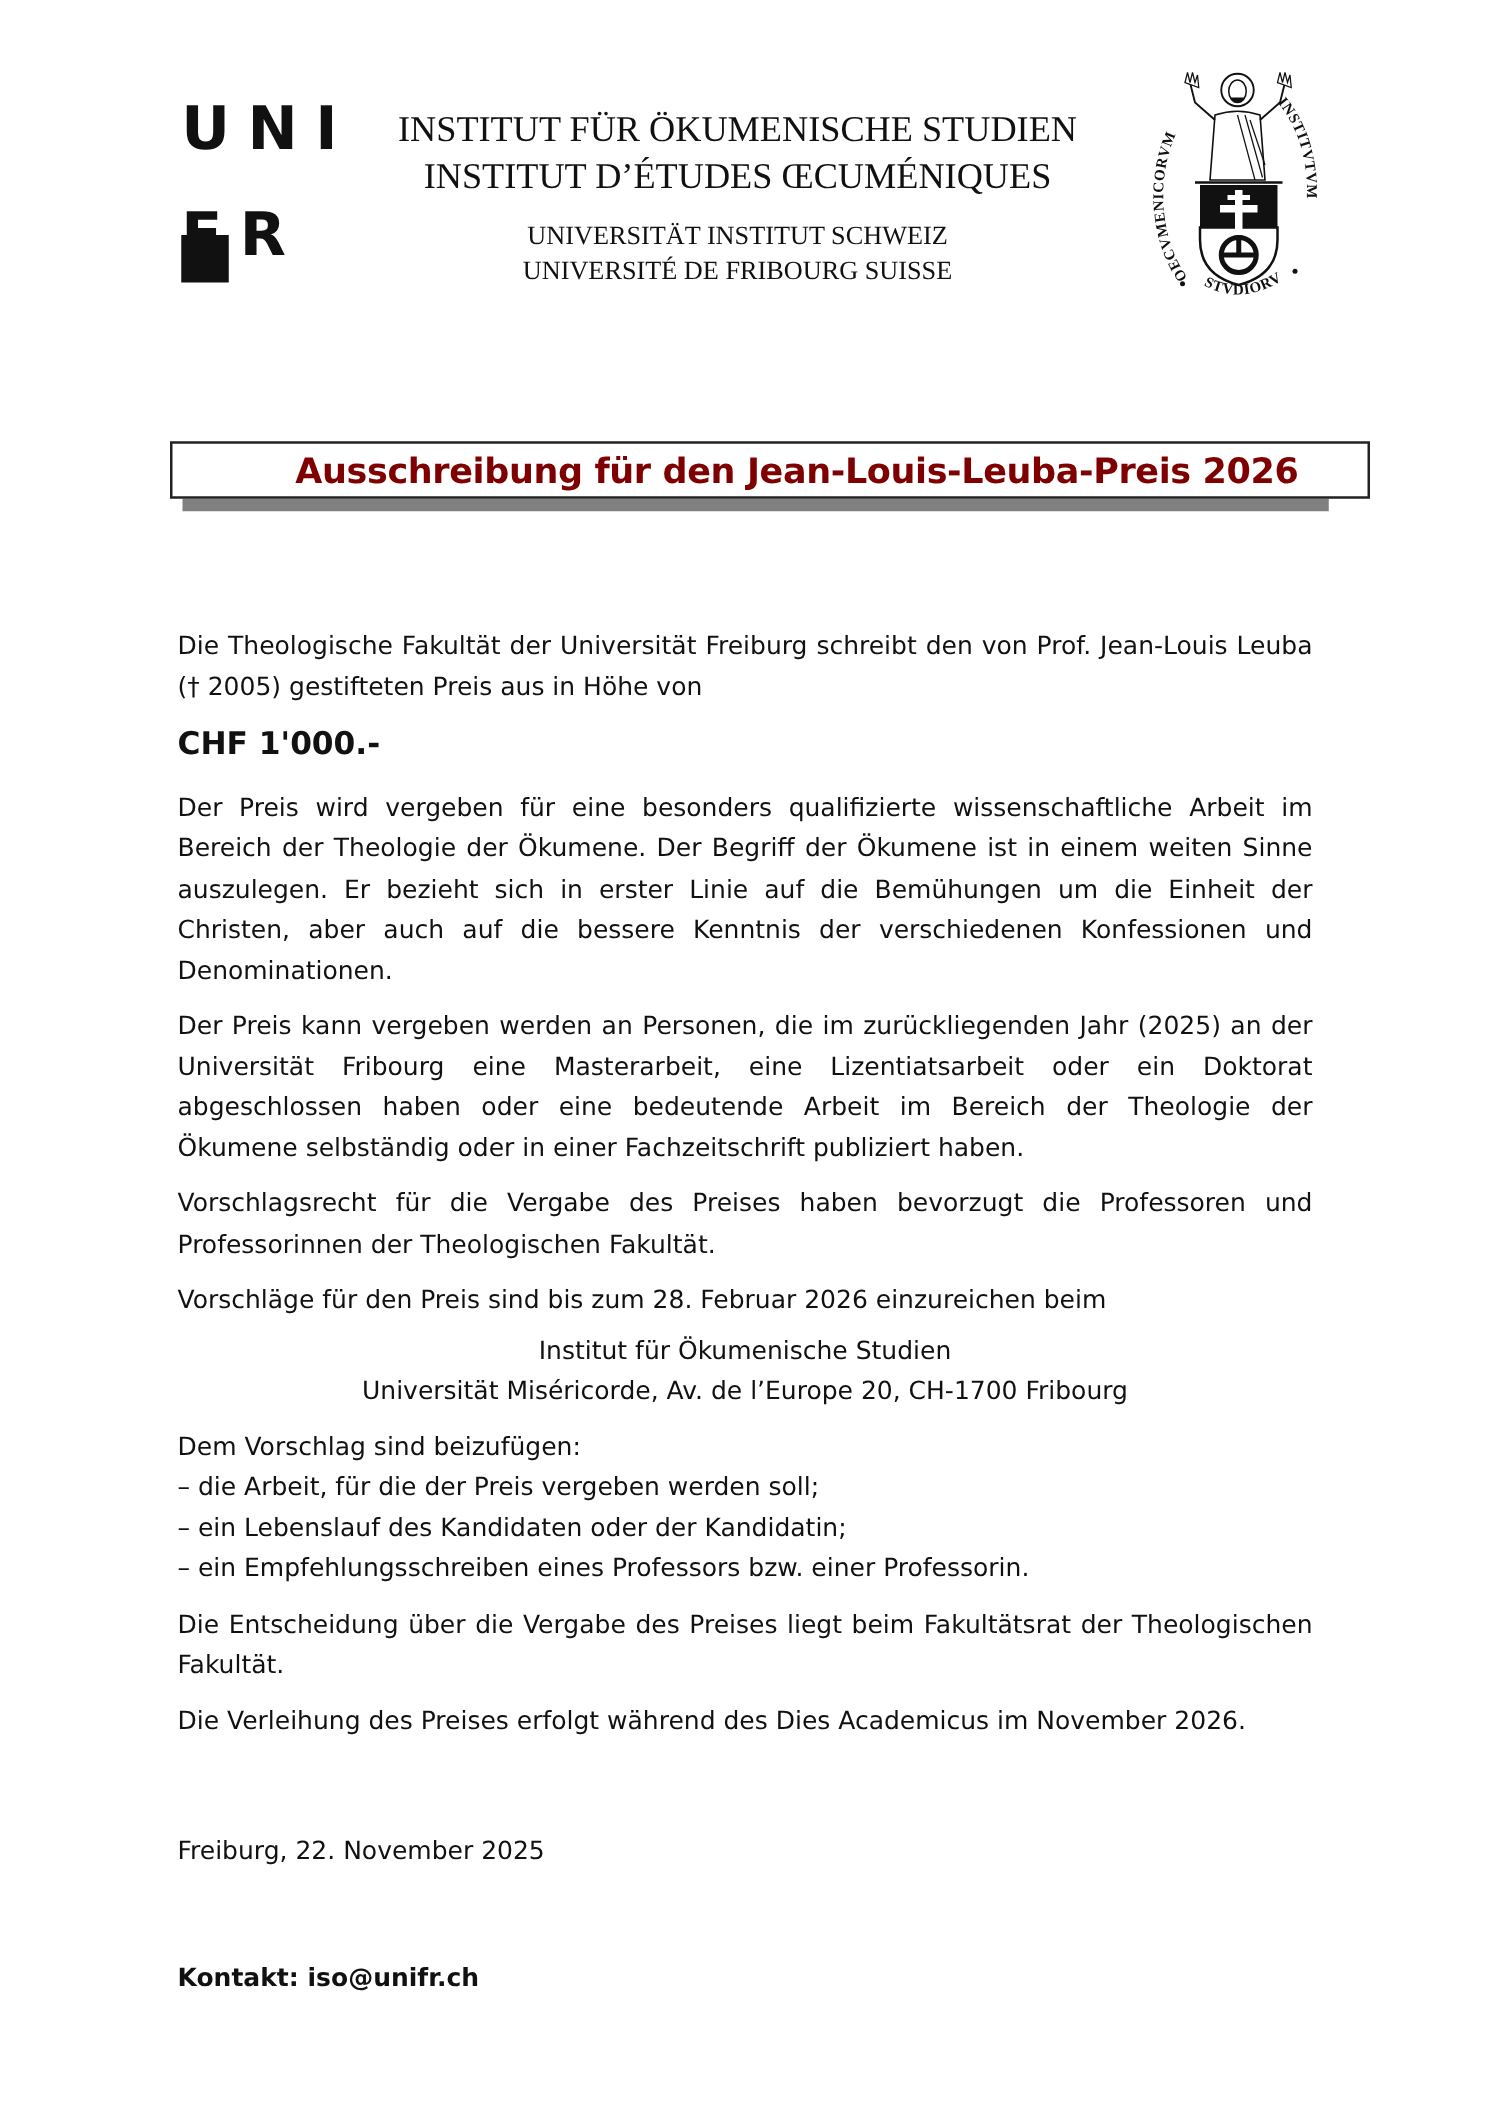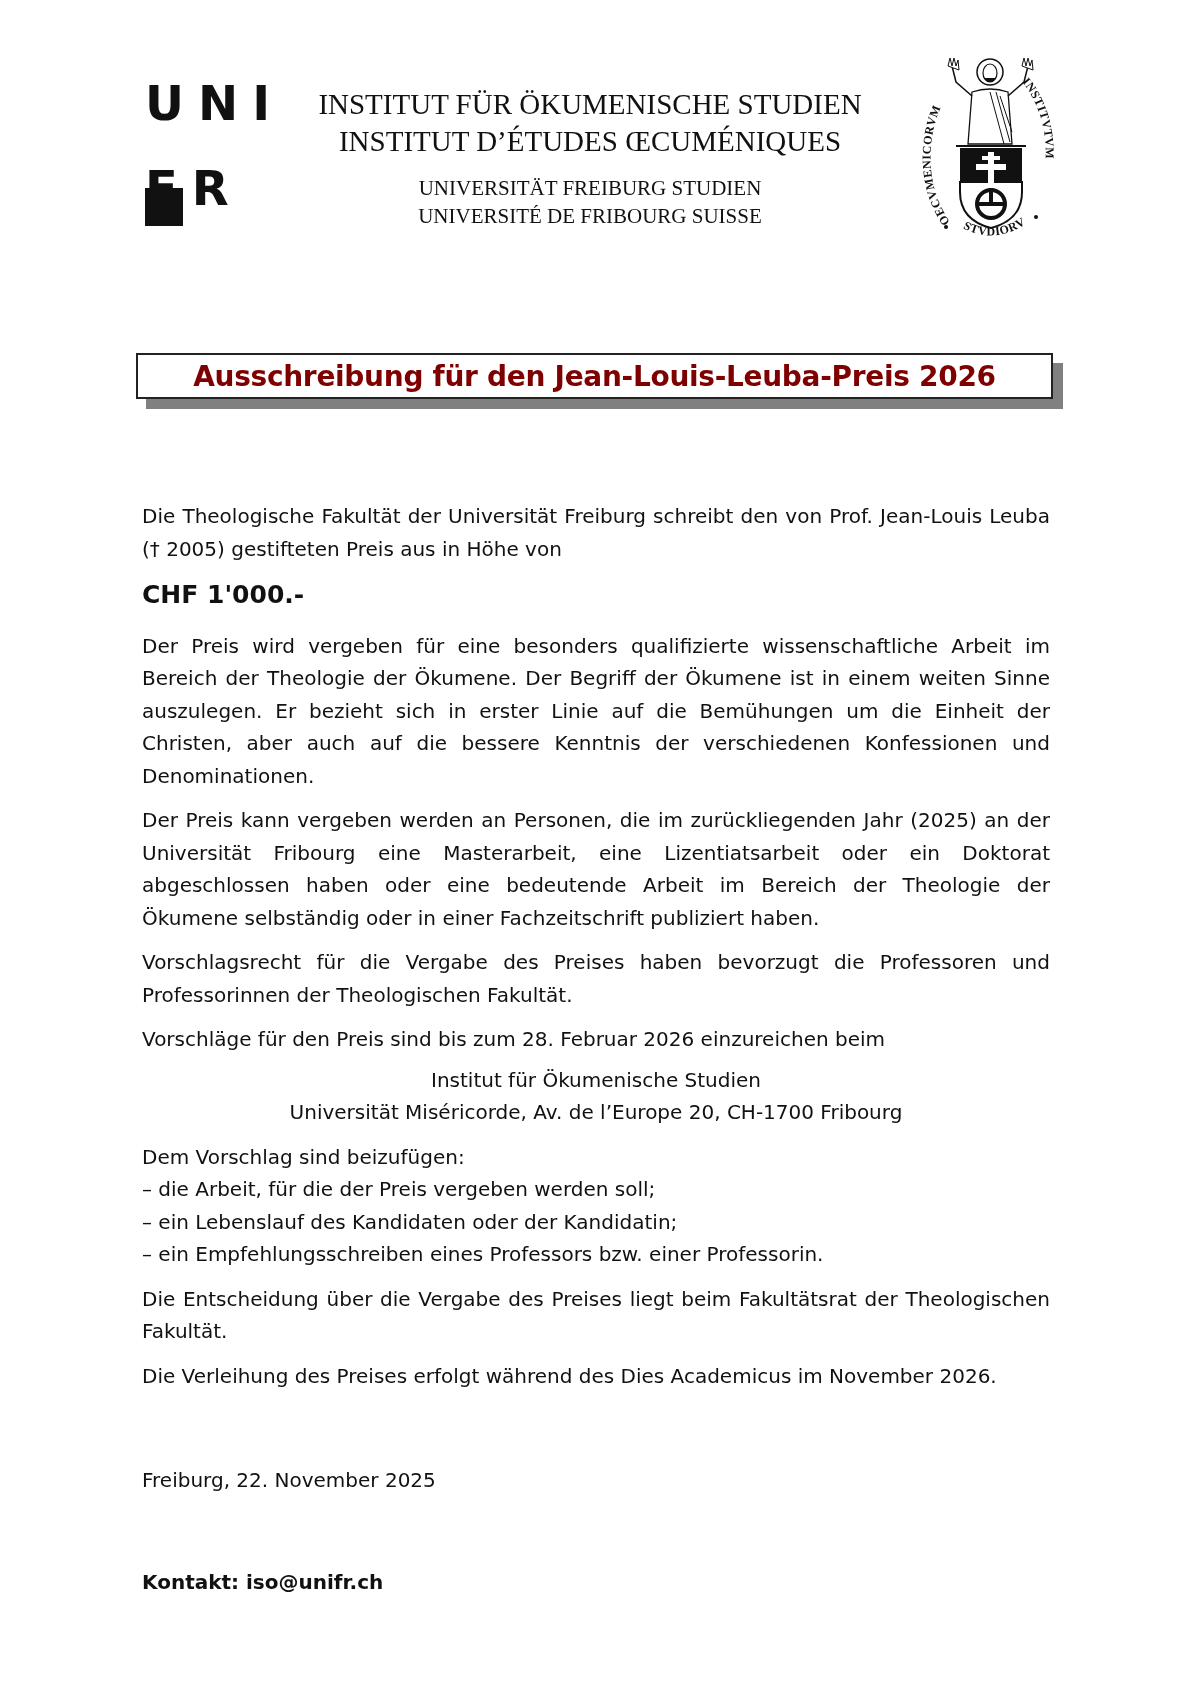--- a/index.html
+++ b/index.html
@@ -17,21 +17,21 @@
   .inst { left: 290px; top: 86px; width: 600px; text-align: center; font-family: "DejaVu Serif", "Liberation Serif", serif; color: #111; }
   .inst .big { font-family: "Liberation Serif", serif; font-size: 29px; line-height: 37px; }
   .inst .small { font-family: "Liberation Serif", serif; font-size: 21px; line-height: 28px; }
   .inst .gap { height: 14px; }
 
   
   .seal { left: 918px; top: 52px; width: 142px; height: 188px; }
 
   
   .titlebox-shadow { left: 146px; top: 363px; width: 917px; height: 46px; background: #808080; }
-  .titlebox { left: 136px; top: 353px; width: 913px; height: 42px; background: #fff; border: 2px solid #222; display: flex; align-items: center; justify-content: center; }
+  .titlebox { left: 136px; top: 353px; width: 913px; height: 42px; background: #fff; border: 2px solid #222; display: flex; align-items: center; justify-content: center; padding-left: 43px; }
   .titlebox span { font-family: "DejaVu Sans", sans-serif; font-weight: bold; font-size: 28px; color: #7f0000; letter-spacing: -0.3px; }
 
   
   .body { left: 142px; top: 500px; width: 908px; font-family: "DejaVu Sans", sans-serif; font-size: 20px; line-height: 32.5px; color: #111; }
   .body p { margin: 0 0 12px 0; text-align: justify; }
   .body p.last-line-left { text-align-last: left; }
   .amount { text-align: center; font-weight: bold; font-size: 25px; margin: 14px 0 18px 0 !important; }
   .address { text-align: center !important; margin-bottom: 12px !important; }
   .address div { text-align: center; }
   .list p { margin: 0; text-align: left; }
@@ -45,21 +45,21 @@
 <div class="abs unifr">
   <div class="row r1">UNI</div>
   <div class="row r2">FR</div>
   <div class="sq"></div>
 </div>
 
 <div class="abs inst">
   <div class="big">INSTITUT FÜR ÖKUMENISCHE STUDIEN</div>
   <div class="big">INSTITUT D’ÉTUDES ŒCUMÉNIQUES</div>
   <div class="gap"></div>
-  <div class="small">UNIVERSITÄT FREIBURG STUDIEN</div>
+  <div class="small">UNIVERSITÄT INSTITUT SCHWEIZ</div>
   <div class="small">UNIVERSITÉ DE FRIBOURG SUISSE</div>
 </div>
 
 <div class="abs seal">
   <svg width="142" height="188" viewBox="0 0 142 188">
     <defs>
       <path id="arcL" d="M 32 170 A 66 92 0 0 1 40 30"></path>
       <path id="arcR" d="M 104 30 A 66 92 0 0 1 112 160"></path>
       <path id="arcB" d="M 38 172 Q 72 195 108 172"></path>
     </defs>

